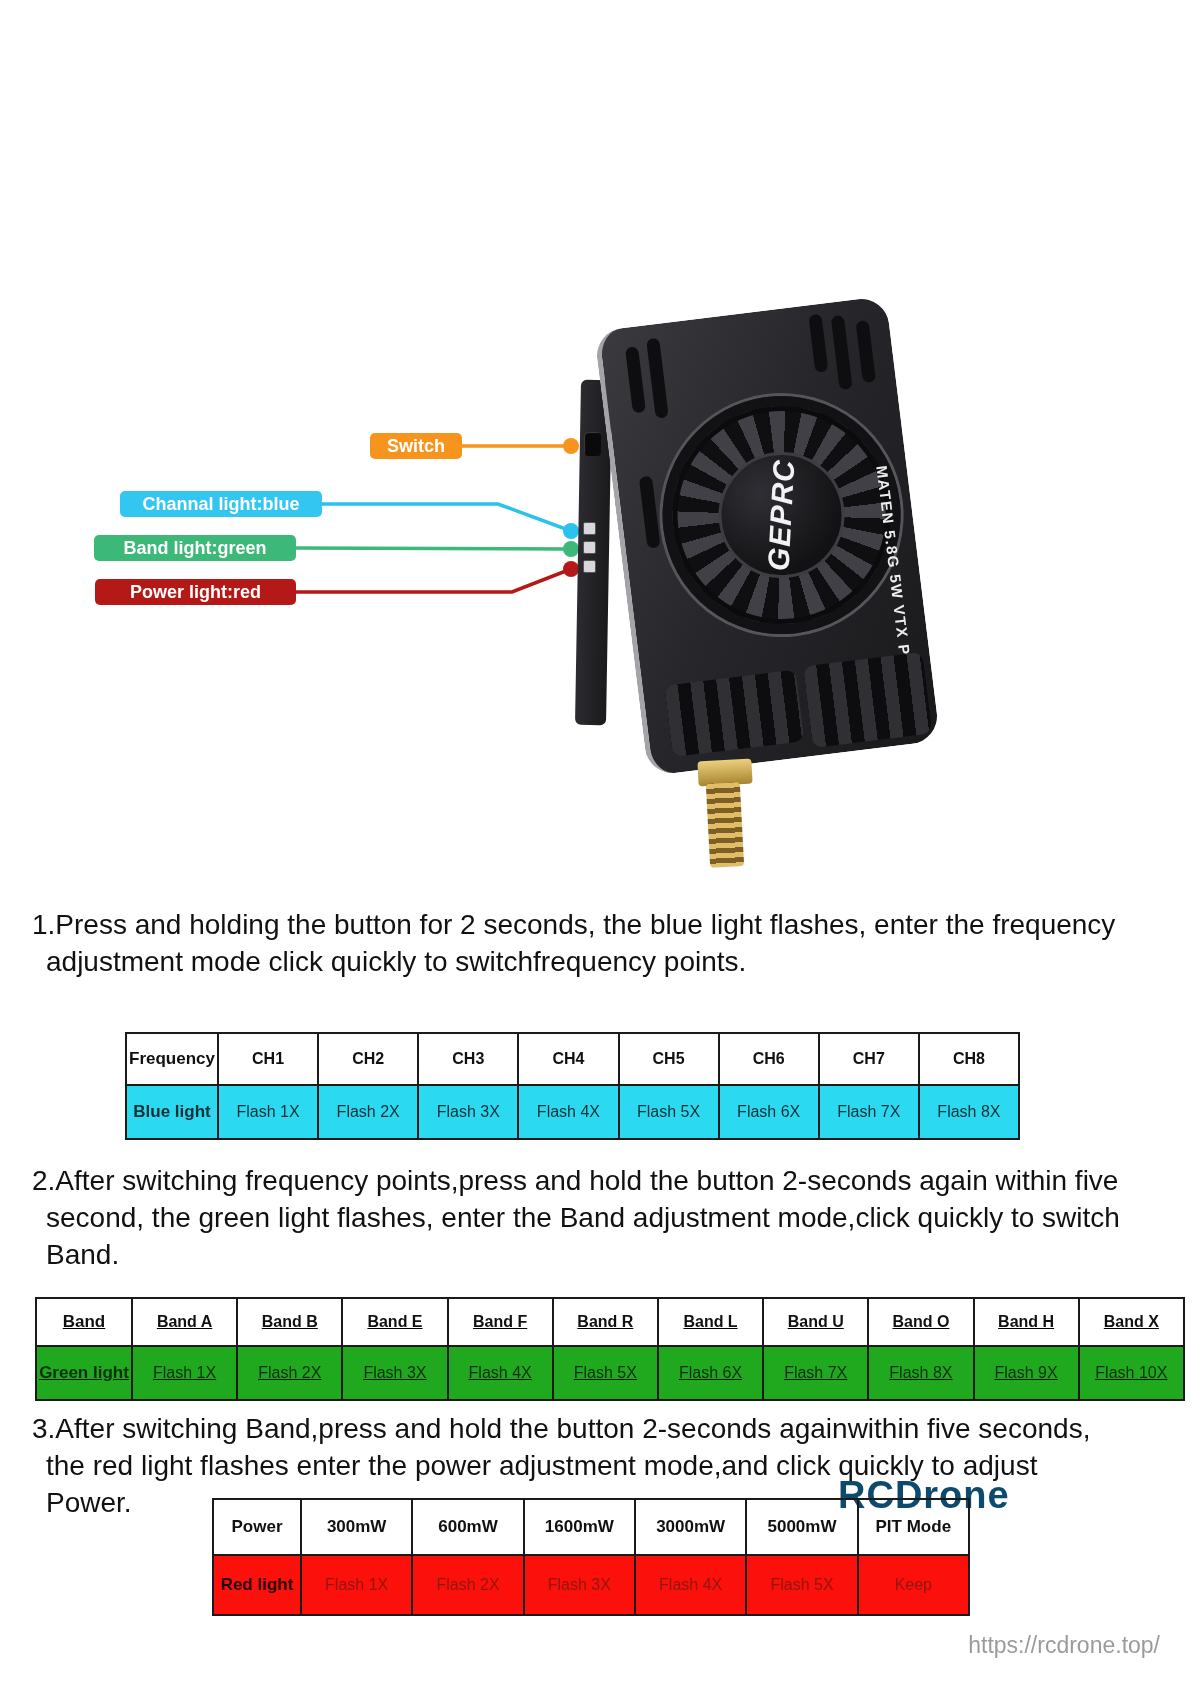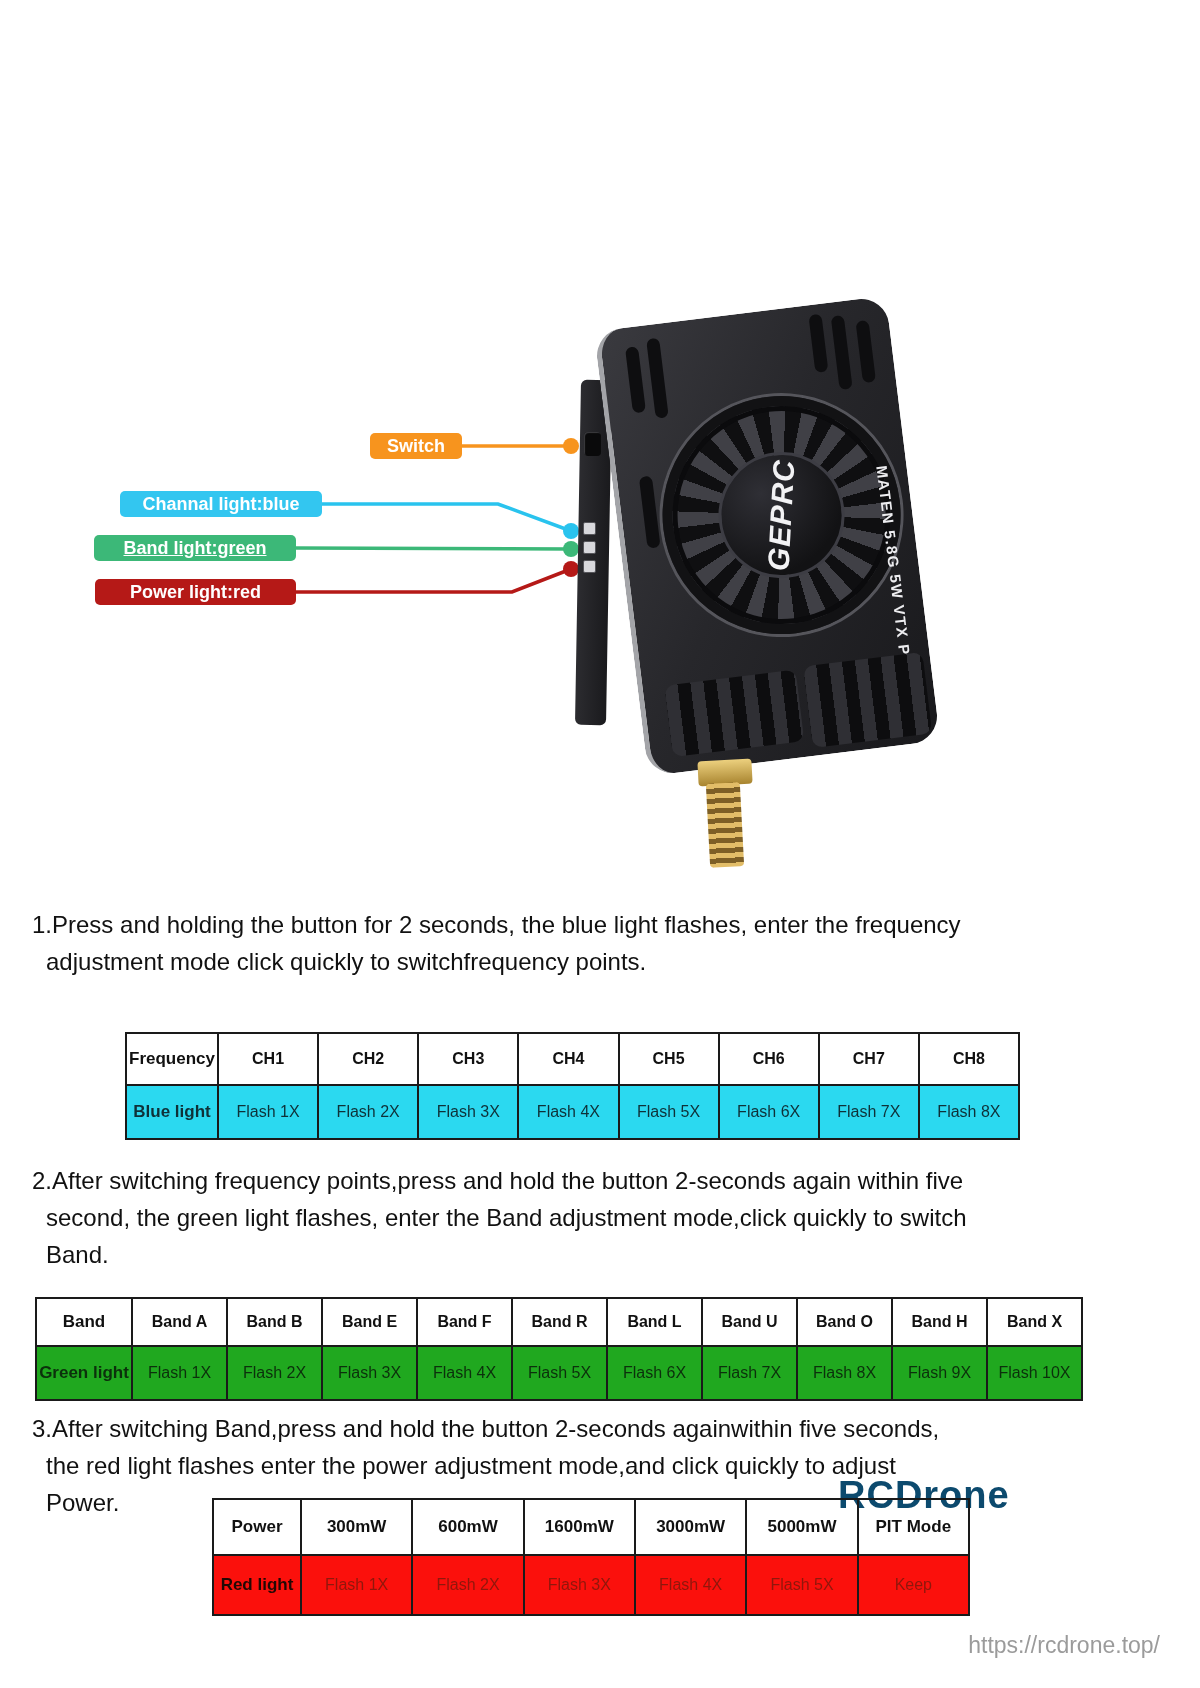--- a/index.html
+++ b/index.html
@@ -9,21 +9,21 @@
   
   .title { position:absolute; top:62px; left:0; width:100%; text-align:center;
            font-size:66px; line-height:96px; font-weight:700; color:#0d0d0d; letter-spacing:0px; }
 
   
   .leads { position:absolute; left:0; top:0; width:1200px; height:880px; }
   .callout { position:absolute; color:#fff; font-weight:700; font-size:18px; text-align:center;
              border-radius:5px; }
   .co-switch  { left:370px; top:433px; width:92px;  height:26px; line-height:26px; background:#f7941e; }
   .co-channel { left:112px;  top:491px; width:202px; height:26px; line-height:26px; background:#33c6f0;margin-left:8px; }
-  .co-band    { left:94px;  top:535px; width:202px; height:26px; line-height:26px; background:#3cb878;text-decoration:underline; }
+  .co-band    { left:94px;  top:535px; width:202px; height:26px; line-height:26px; background:#3cb878; }
   .co-power   { left:95px;  top:579px; width:201px; height:26px; line-height:26px; background:#b51917; }
 
   
   .device { position:absolute; left:520px; top:300px; width:440px; height:575px; }
   .dev-side { position:absolute; left:58px; top:80px; width:31px; height:345px;
               background:linear-gradient(90deg,#2c2c30,#1a1a1d); border-radius:6px; transform:rotate(1deg); }
   .switch-nub { position:absolute; left:64px; top:132px; width:17px; height:24px;
                 background:#0a0a0b; border-radius:4px; box-shadow:inset 1px 1px 1px #3c3c40; }
   .led { position:absolute; left:63px; width:13px; height:13px; background:#d8d8dc;
          border:1px solid #55555a; border-radius:2px; }
@@ -54,35 +54,35 @@
            color:#f2f2f4; letter-spacing:1px; }
   .model { position:absolute; right:16px; top:168px; height:276px; writing-mode:vertical-rl;
            font-size:15px; font-weight:700; color:#ededf0; letter-spacing:1.5px; white-space:nowrap; }
   .sma-nut { position:absolute; left:178px; top:460px; width:54px; height:25px;
              background:linear-gradient(180deg,#ecd07e,#a8842f); border-radius:4px; transform:rotate(-3deg); }
   .sma-thread { position:absolute; left:188px; top:483px; width:34px; height:84px;
                 background:repeating-linear-gradient(180deg,#e2bd68 0 5px,#7d5f26 5px 10px);
                 border-radius:4px; transform:rotate(-3deg); }
 
   
-  .instr { position:absolute; left:32px; width:1150px; font-size:24px; line-height:37px;
+  .instr { position:absolute; left:32px; width:1150px; font-size:28px; line-height:37px;
            color:#111; white-space:pre-line; padding-left:14px; text-indent:-14px; }
   .i1 { top:906px; } .i2 { top:1162px; } .i3 { top:1410px; }
 
   
   table.tbl { position:absolute; border-collapse:collapse; table-layout:fixed; z-index:2; }
   .tbl td { border:2px solid #1a1a1a; text-align:center; vertical-align:middle;
             font-size:16px; color:#111; overflow:hidden; }
   .tbl tr.head td { font-weight:600; background:transparent; }
   .tbl td.rowhead { font-weight:700; font-size:17px; }
   .t-freq { left:125px; top:1032px; width:895px;padding-left:17px; }
   .t-freq tr.head td { height:52px; }
   .t-freq tr.val  td { height:54px; background:#2bd9f0; color:#0f3138; }
   .t-freq td.rowhead { width:92px; color:#111; }
-  .t-band { left:35px; top:1297px; width:1048px; }
+  .t-band { left:35px; top:1297px; width:1150px;text-decoration:underline; }
   .t-band tr.head td { height:48px; }
   .t-band tr.val  td { height:54px; background:#20a81f; color:#0c300c; }
   .t-band td.rowhead { width:96px; color:#111; }
   .t-power { left:212px; top:1498px; width:758px; }
   .t-power tr.head td { height:56px; font-size:17px; }
   .t-power tr.val  td { height:60px; background:#fb100c; color:#8f170c; }
   .t-power td.rowhead { width:88px; }
   .t-power tr.val td.rowhead { color:#230804; }
 
   

